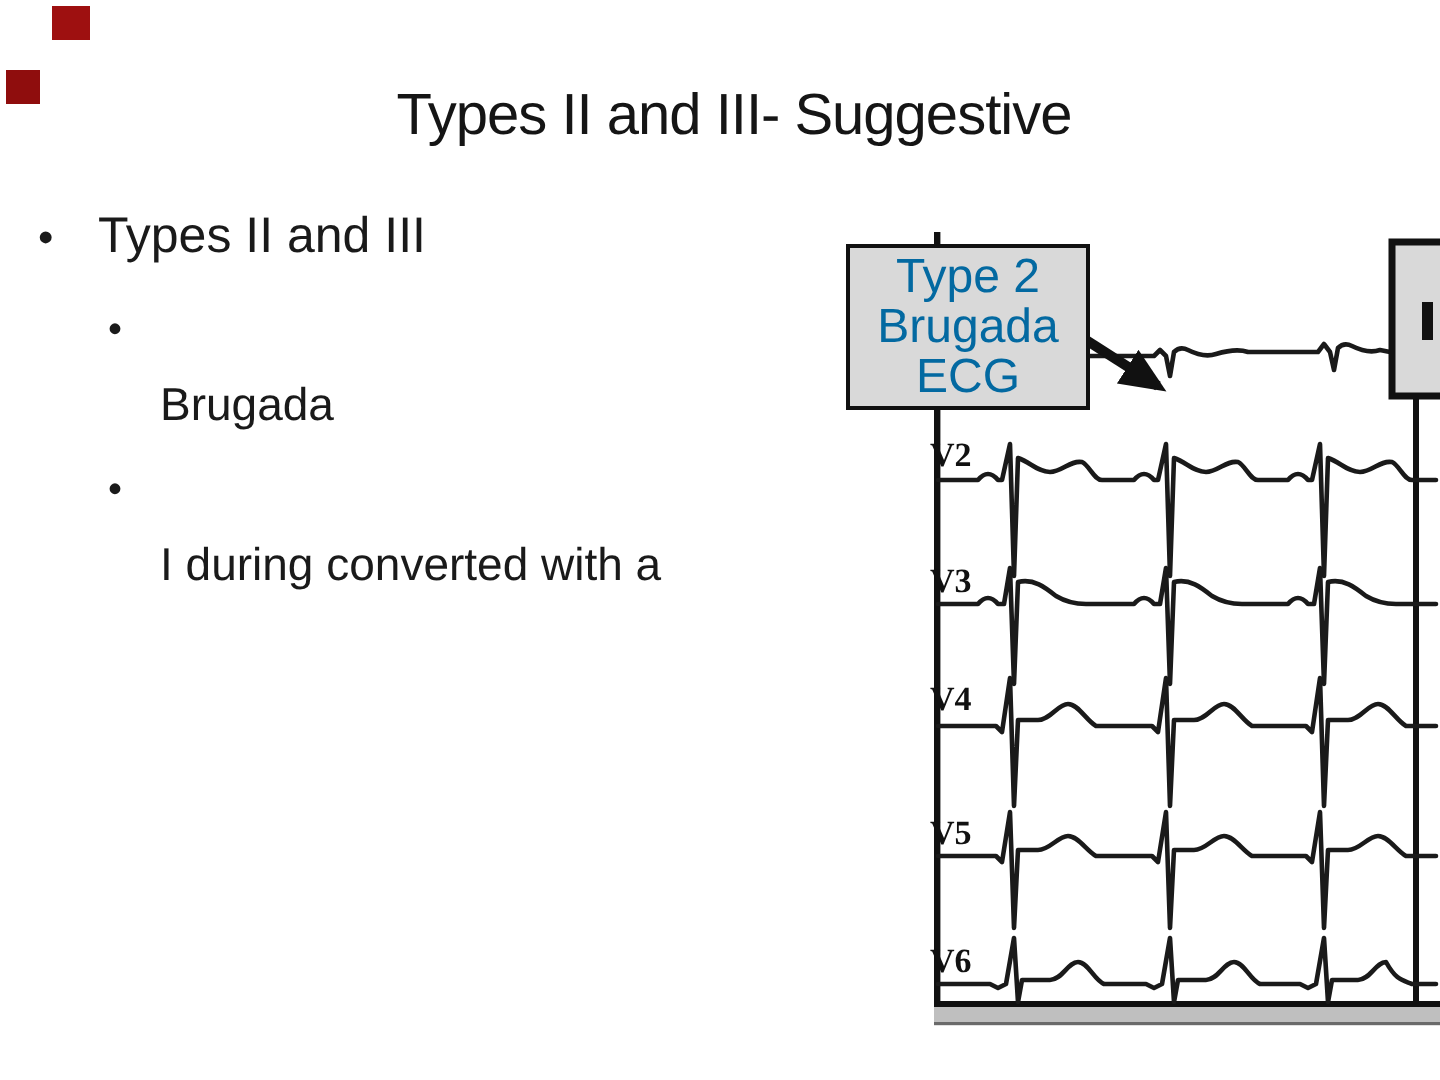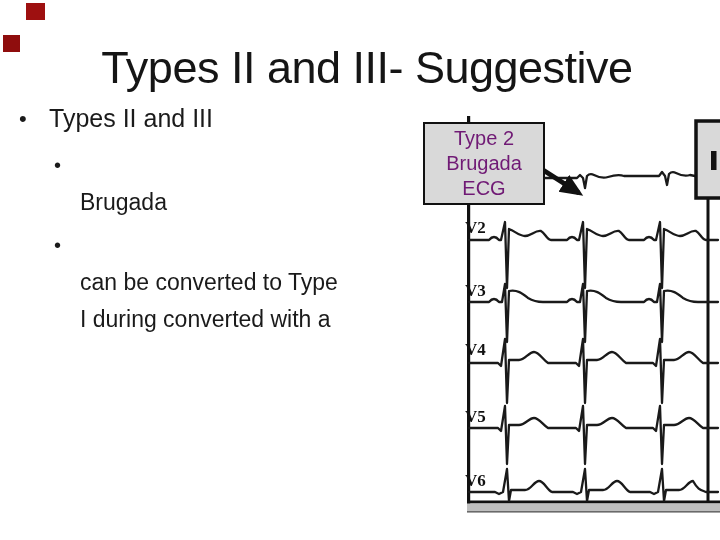--- a/index.html
+++ b/index.html
@@ -9,21 +9,21 @@
     font-family:"Liberation Sans",sans-serif;color:#1a1a1a;
   }
   
   .sq{position:absolute;}
   .sq1{left:26px;top:3px;width:19px;height:17px;background:#9e1010;}
   .sq2{left:3px;top:35px;width:17px;height:17px;background:#8f0d0d;}
 
   
   .title{
     position:absolute;top:42px;left:14px;right:0;
-    text-align:center;font-size:45px;letter-spacing:-0.5px;
+    text-align:center;font-size:29px;letter-spacing:-0.5px;
     color:#151515;white-space:nowrap;
   }
 
   
   .content{position:absolute;left:16px;top:103px;width:430px;}
   .l1{display:flex;font-size:25px;line-height:31px;}
   .l1 .b{width:30px;padding-left:3px;font-size:22px;}
   .l2block{margin-top:13px;}
   .l2block.second{margin-top:6px;}
   .l2{display:flex;font-size:23px;line-height:37px;margin-left:36px;}
@@ -32,21 +32,21 @@
 
   
   .ecg-wrap{position:absolute;left:455px;top:112px;width:265px;height:401px;}
   .ecg-wrap svg{position:absolute;left:0;top:0;}
   .label-box{
     position:absolute;left:-32px;top:10px;width:118px;height:79px;
     background:#d9d9d9;border:2.5px solid #111;
     display:flex;flex-direction:column;justify-content:center;align-items:center;
     z-index:2;
   }
-  .label-box div{font-size:20px;line-height:25px;color:#701a75;}
+  .label-box div{font-size:24px;line-height:25px;color:#0369a1;}
   .lead-label{font-family:"Liberation Serif",serif;font-weight:700;font-size:17px;fill:#111;}
 </style>
 </head>
 <body>
 
 <div class="sq sq1"></div>
 <div class="sq sq2"></div>
 
 <div class="title">Types II and III- Suggestive</div>
 
@@ -60,21 +60,20 @@
     <div class="l2">
       <span class="b">•</span>
     </div>
     <div class="l2cont">Brugada</div>
   </div>
 
   <div class="l2block second">
     <div class="l2">
       <span class="b">•</span>
     </div>
-    <div class="l2cont">can be converted to Type</div>
     <div class="l2cont">I during converted with a</div>
   </div>
 </div>
 
 <div class="ecg-wrap">
   <svg width="265" height="401" viewBox="0 0 265 401">
     <defs>
       <marker id="ah" markerWidth="5" markerHeight="5" refX="3.6" refY="2" orient="auto">
         <polygon points="0 0, 4.6 2, 0 4" fill="#111"></polygon>
       </marker>

